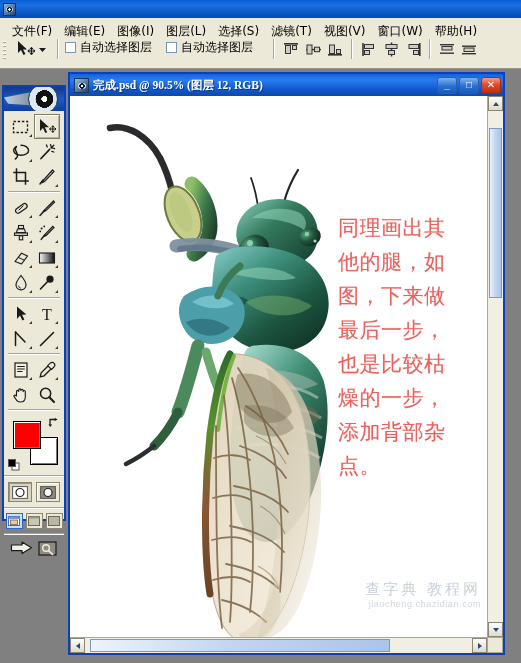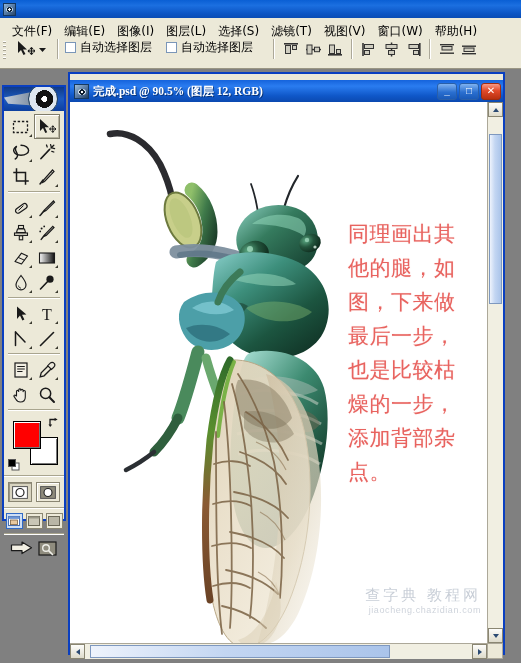--- a/index.html
+++ b/index.html
@@ -135,21 +135,21 @@
   .jump-row{display:flex;justify-content:center;gap:4px;padding:3px 0 2px 0;}
 
   
   #doc-window{
     position:absolute;left:68px;top:72px;width:437px;height:583px;
     border:2px solid #0a3fc0;box-sizing:border-box;background:#ece9d8;
   }
   #doc-titlebar{
     height:22px;width:100%;box-sizing:border-box;
     background:linear-gradient(180deg,#1563dc 0%,#2a7cf0 28%,#0f57c8 72%,#0c49b0 100%);
-    display:flex;align-items:center;padding:0 2px;margin-top:6px;
+    display:flex;align-items:center;padding:0 2px;
   }
   #doc-titlebar .doc-ico{
     width:15px;height:15px;margin:0 4px 0 2px;flex:none;position:relative;
     background:linear-gradient(135deg,#9dbdd9,#4f7099 60%,#27405f);
     border:1px solid #16395f;box-sizing:border-box;
   }
   #doc-titlebar .doc-ico:after{
     content:"";position:absolute;left:3px;top:4px;width:8px;height:6px;border-radius:50%;
     background:radial-gradient(circle at 50% 50%,#fff 0 22%,#0b1a2b 23% 55%,#d6e4f0 56% 100%);
   }
@@ -196,21 +196,20 @@
   .arr-rt{border-top:3px solid transparent;border-bottom:3px solid transparent;border-left:4px solid #2b4a73;}
   #corner-box{position:absolute;right:0;bottom:0;width:16px;height:16px;background:#ece9d8;border:1px solid #aca899;box-sizing:border-box;}
 
   
   #artwork{position:absolute;left:18px;top:10px;width:260px;height:560px;}
   #annotation{
     position:absolute;left:268px;top:115px;width:120px;
     color:#e8635f;font-size:21px;line-height:1.62;letter-spacing:.5px;
     font-family:"DejaVu Sans",sans-serif;
     text-shadow:0 0 1px rgba(232,99,95,.4);
-    margin-left:10px;
   }
 
   
   #watermark{
     position:absolute;right:6px;bottom:28px;opacity:.42;text-align:right;pointer-events:none;
   }
   #wm-top{font-size:15px;color:#7d8ba0;letter-spacing:3px;font-family:"DejaVu Sans",sans-serif;}
   #wm-bottom{font-size:9px;color:#8a97aa;letter-spacing:.6px;font-family:Liberation Sans, sans-serif;}
 </style>
 </head>

